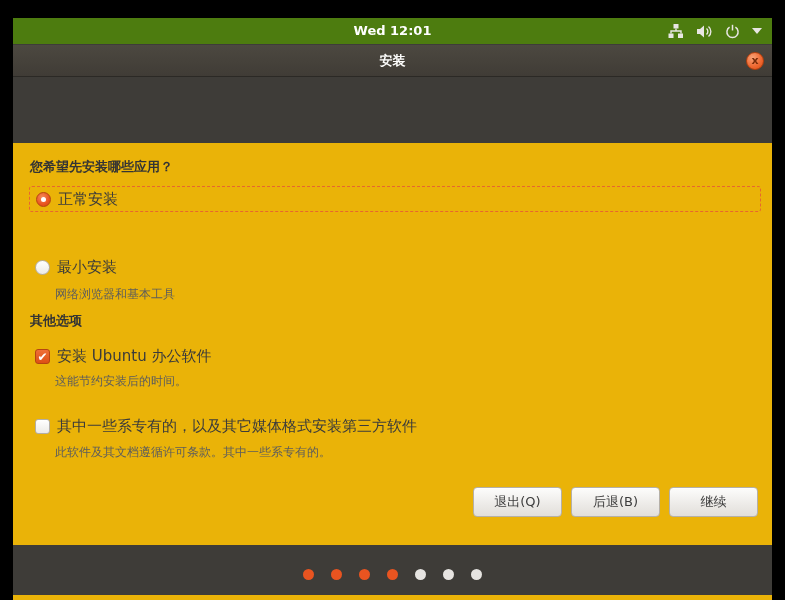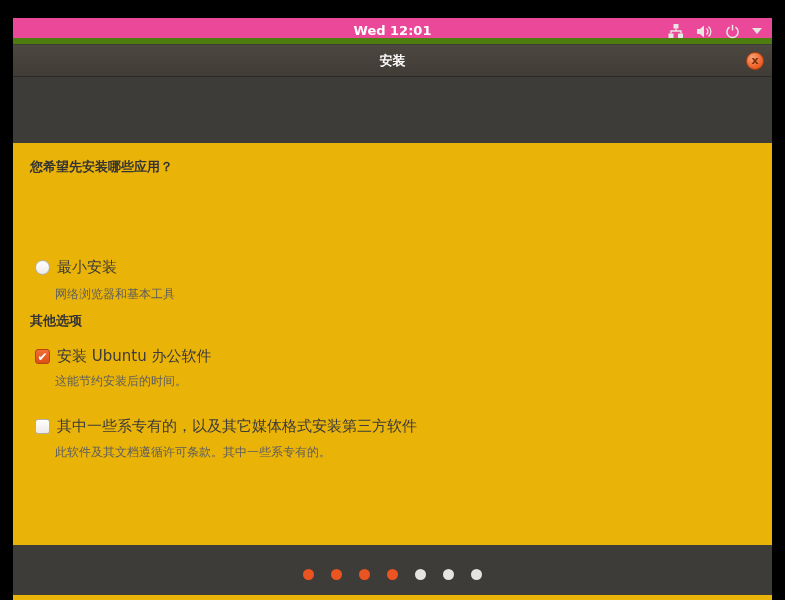--- a/index.html
+++ b/index.html
@@ -4,21 +4,21 @@
 <style>
   * { margin:0; padding:0; box-sizing:border-box; }
   html,body { width:785px; height:600px; background:#000; overflow:hidden;
               font-family:"DejaVu Sans","Liberation Sans",sans-serif; }
 
   .screen { position:absolute; left:13px; top:18px; width:759px; height:577px;
             background:#3e3c38; }
 
   
   .top-panel { position:absolute; left:0; top:0; width:100%; height:26px;
-               background:#ec4899; border-bottom:6px solid #4d7c0f; }
+               background:#4d7c0f; border-bottom:1px solid #4d7c0f; }
   .clock { position:absolute; left:0; top:0; width:100%; height:26px; line-height:26px;
            text-align:center; color:#ffffff; font-size:13px; font-weight:bold; }
   .tray { position:absolute; right:10px; top:0; height:26px; display:flex;
           align-items:center; gap:12px; }
   .tray svg { display:block; }
   .chev { width:0; height:0; border-left:5px solid transparent; border-right:5px solid transparent;
           border-top:6px solid #e8e6e3; }
 
   
   .titlebar { position:absolute; left:0; top:27px; width:100%; height:32px;
@@ -113,20 +113,24 @@
   <div class="titlebar">
     <div class="win-title">安装</div>
     <div class="close-btn">x</div>
   </div>
 
 
   <div class="content">
 
     <div class="q-label">您希望先安装哪些应用？</div>
 
+    <div class="opt-row focused" style="top:43px;">
+      <span class="radio selected"></span>
+      <span class="opt-label">正常安装</span>
+    </div>
 
     <div class="opt-row" style="top:111px;">
       <span class="radio"></span>
       <span class="opt-label">最小安装</span>
     </div>
     <div class="desc" style="top:143px;">网络浏览器和基本工具</div>
 
     <div class="sect-label" style="top:169px;">其他选项</div>
 
     <div class="opt-row" style="top:200px;">
@@ -134,20 +138,25 @@
       <span class="opt-label">安装 Ubuntu 办公软件</span>
     </div>
     <div class="desc" style="top:230px;">这能节约安装后的时间。</div>
 
     <div class="opt-row" style="top:270px;">
       <span class="checkbox"></span>
       <span class="opt-label">其中一些系专有的，以及其它媒体格式安装第三方软件</span>
     </div>
     <div class="desc" style="top:301px;">此软件及其文档遵循许可条款。其中一些系专有的。</div>
 
+    <div class="btn-row">
+      <button class="btn">退出(Q)</button>
+      <button class="btn">后退(B)</button>
+      <button class="btn">继续</button>
+    </div>
   </div>
 
   <div class="footer">
       <div class="dot done"></div>
       <div class="dot done"></div>
       <div class="dot done"></div>
       <div class="dot done"></div>
       <div class="dot"></div>
       <div class="dot"></div>
       <div class="dot"></div>

